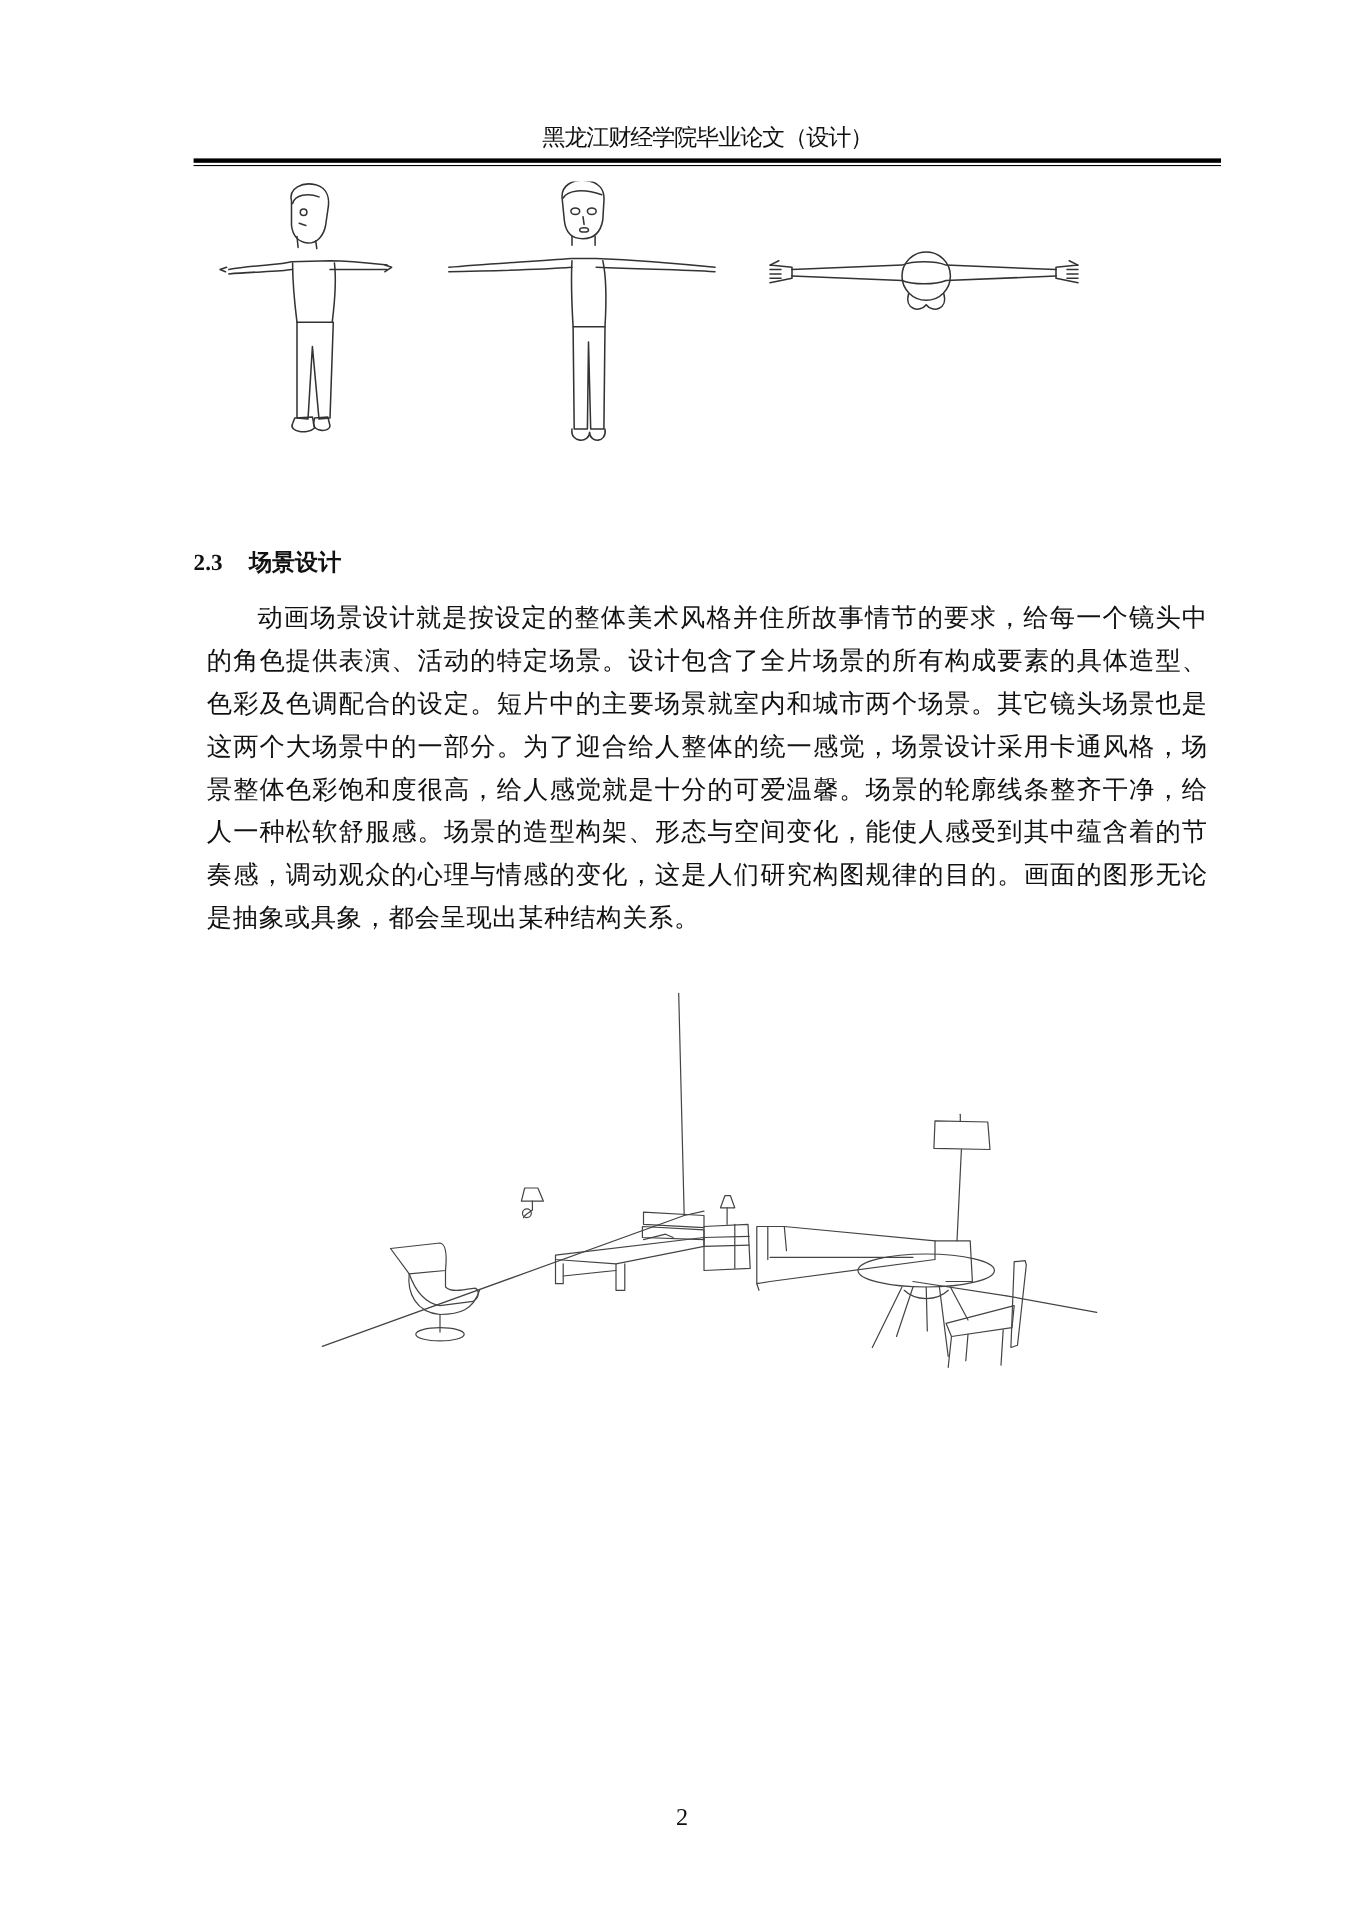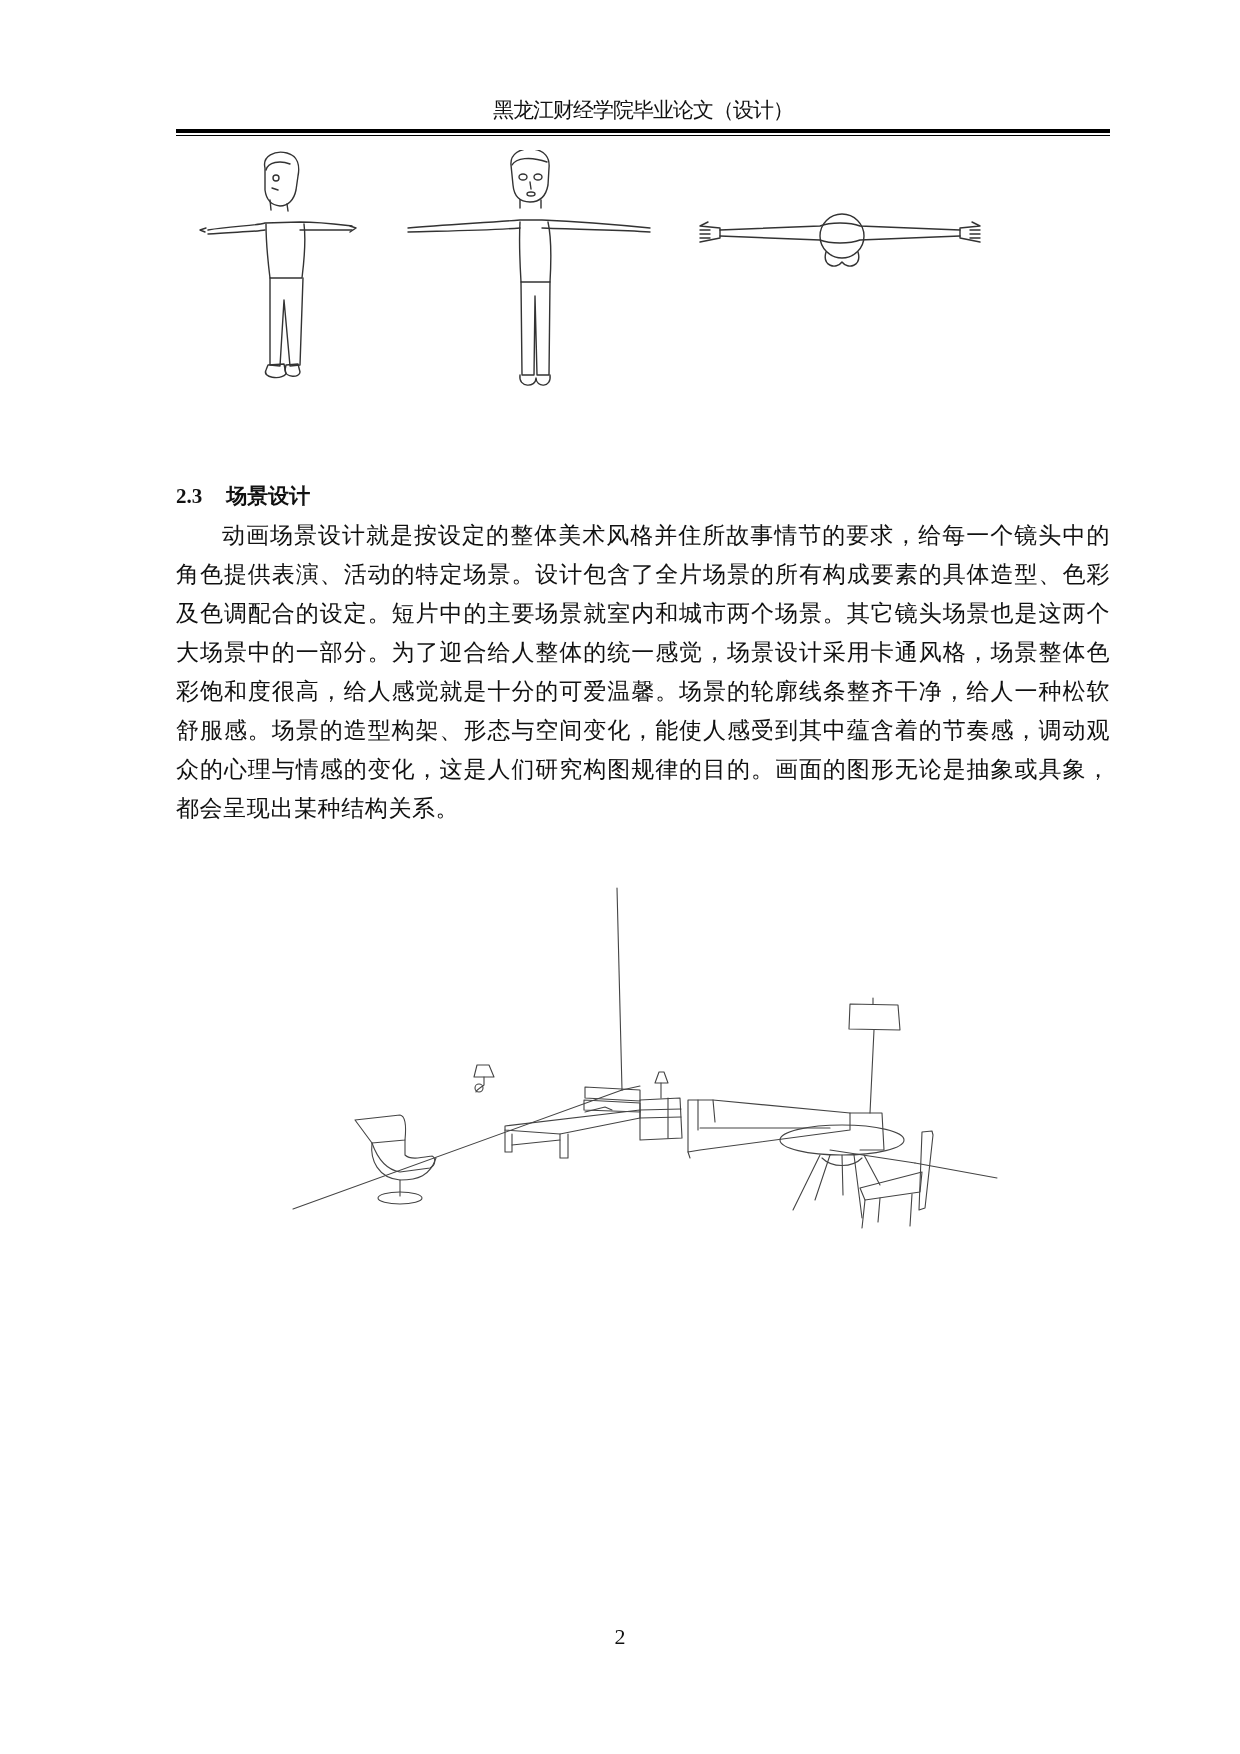--- a/index.html
+++ b/index.html
@@ -1,25 +1,25 @@
 <!DOCTYPE html>
 <html><head>
   <meta charset="utf-8">
   <style>
     html, body { margin: 0; padding: 0; background: #ffffff; }
     body { width: 1240px; height: 1754px; position: relative; overflow: hidden; font-family: "DejaVu Serif", "Liberation Serif", serif; color: #111; }
-    .page { position: absolute; left: 0; top: 0; width: 1240px; height: 1358px; }
+    .page { position: absolute; left: 0; top: 15px; width: 1240px; height: 1358px; }
     .running-header { position: absolute; left: 176px; top: 96px; width: 934px; text-align: center; font-family: "DejaVu Sans", "Liberation Sans", sans-serif; font-size: 21px; letter-spacing: -1px; color: #111; }
     .rule-thick { position: absolute; left: 176px; top: 129px; width: 934px; height: 4px; background: #000; }
     .rule-thin { position: absolute; left: 176px; top: 135px; width: 934px; height: 1px; background: #000; }
     .fig-characters { position: absolute; left: 180px; top: 150px; width: 840px; height: 270px; }
     .section-heading { position: absolute; left: 176px; top: 482px; font-size: 21px; font-weight: bold; font-family: "DejaVu Sans", "Liberation Sans", sans-serif; }
     .section-heading .num { font-family: "Liberation Serif", serif; font-weight: bold; margin-right: 24px; }
     .body-text { position: absolute; left: 176px; top: 516px; width: 934px; font-size: 23px; line-height: 39px; text-align: justify; text-justify: inter-character; letter-spacing: 0.6px; }
-    .body-text p { margin: 0; text-indent: 2em; }
+    .body-text p { margin: 12px; text-indent: 2em; }
     .fig-scene { position: absolute; left: 280px; top: 870px; width: 720px; height: 360px; }
     .page-number { position: absolute; left: 0; width: 1240px; top: 1624px; text-align: center; font-family: "Liberation Serif", serif; font-size: 22px; }
     svg path, svg line, svg rect, svg ellipse, svg circle, svg polyline, svg polygon { vector-effect: non-scaling-stroke; }
   </style>
 </head>
 <body>
 
 <div class="page">
 
   <div class="running-header">黑龙江财经学院毕业论文（设计）</div>

